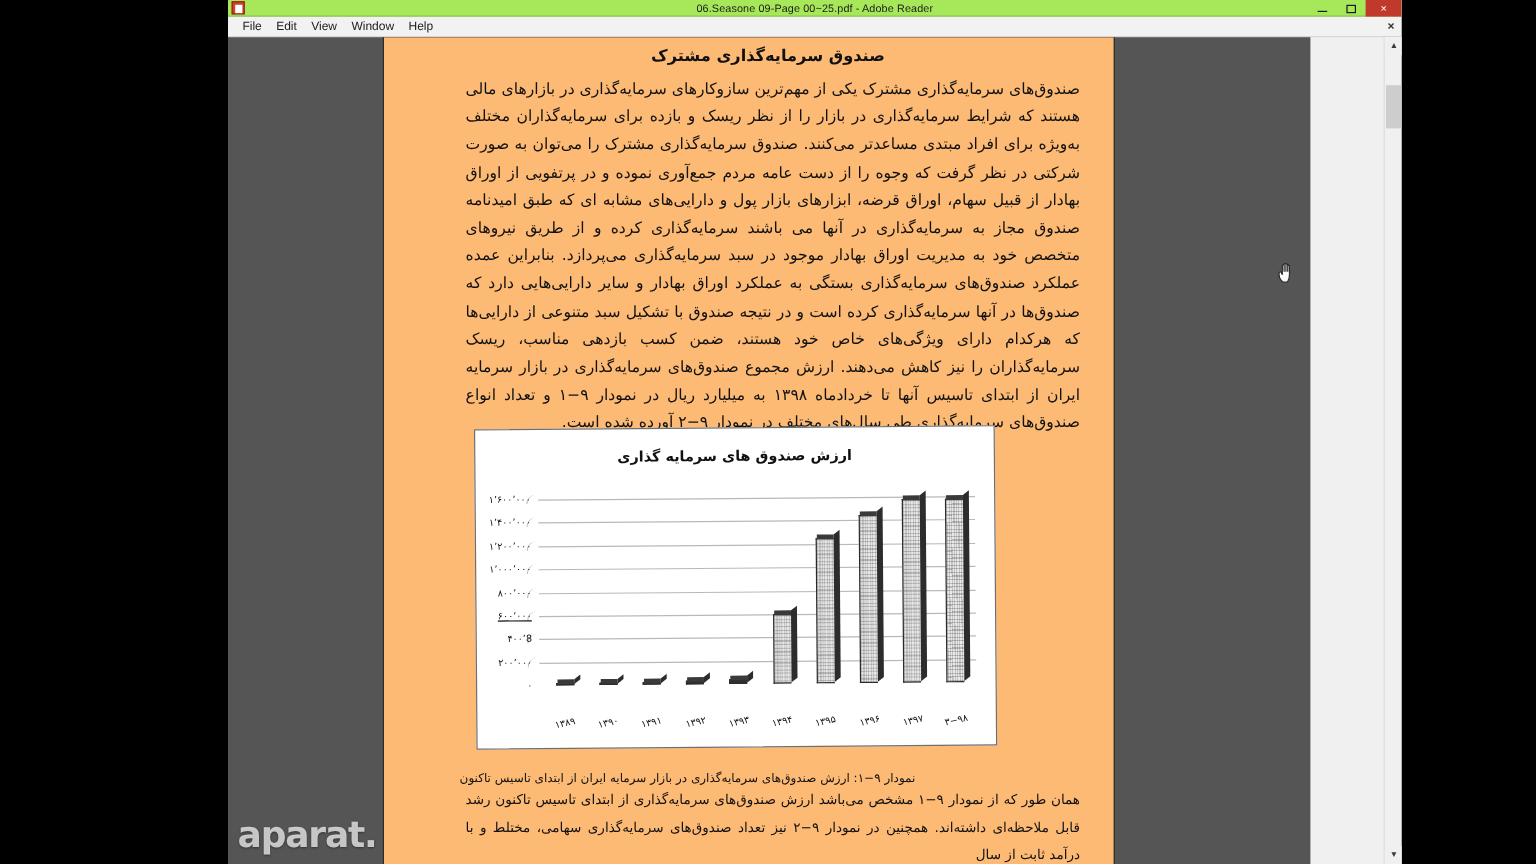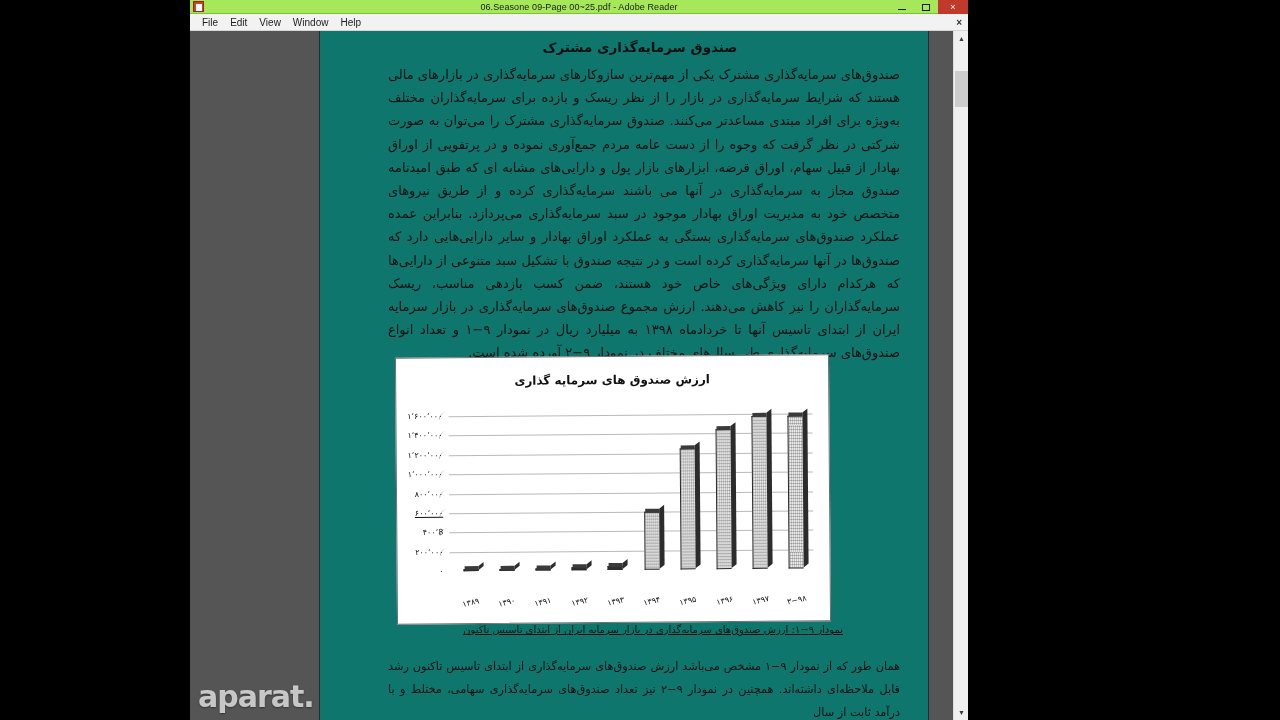--- a/index.html
+++ b/index.html
@@ -11,21 +11,21 @@
   }
   #screen { position: relative; width: 1280px; height: 720px; background: #000; }
 
   
   .blackband { position: absolute; background: #000; }
   .left-band  { left: 0;   top: 0; width: 190px; height: 720px; }
   .right-band { left: 1092px; top: 0; width: 188px; height: 720px; }
 
   
   #app-window {
-    position: absolute; left: 190px; top: 0; width: 778px; height: 720px;
+    position: absolute; left: 190px; top: 0; width: 978px; height: 720px;
     background: #f0f0f0; overflow: hidden;
   }
 
   
   #title-bar {
     position: relative; height: 14px; width: 100%;
     background: #a6e85a;
     border-bottom: 1px solid #7fbf3f;
     display: flex; align-items: center;
   }
@@ -72,21 +72,21 @@
     font-size: 10px; font-weight: bold; color: #333;
   }
 
   
   #doc-viewport {
     position: absolute; left: 0; top: 31px; width: 902px; height: 689px;
     background: #555555; overflow: hidden;
   }
   #page {
     position: absolute; left: 130px; top: 0; width: 608px; height: 689px;
-    background: #0f766e;
+    background: #fdba74;
     box-shadow: 0 0 0 1px #2b2b2b;
     overflow: hidden;
   }
   #page-inner { position: relative; width: 608px; height: 689px; padding: 0; }
 
   
   .rtl {
     direction: rtl; unicode-bidi: embed;
     font-family: "DejaVu Sans", sans-serif;
     color: #111;
@@ -180,23 +180,23 @@
     position: absolute; left: 60px; right: 20px; bottom: 16px;
     display: flex; justify-content: space-between;
   }
   .xtick {
     width: 26px; text-align: center;
     font-size: 8px; font-family: "DejaVu Sans", sans-serif;
     color: #111; transform: rotate(-12deg); white-space: nowrap;
     direction: ltr;
   }
   #fig-caption {
-    position: absolute; left: 0; right: 0; top: 268px;
-    text-align: right; font-size: 10px;
-    font-family: "DejaVu Sans", sans-serif; direction: rtl; color: #111; text-decoration: underline;
+    position: absolute; left: 0; right: 0; top: 288px;
+    text-align: left; font-size: 10px;
+    font-family: "DejaVu Sans", sans-serif; direction: rtl; color: #111;
   }
 
   
   #vscroll {
     position: absolute; right: 0; top: 31px; width: 15px; height: 689px;
     background: #f0f0f0; border-left: 1px solid #dcdcdc;
   }
   .scroll-arrow {
     width: 15px; height: 15px; display: flex;
     align-items: center; justify-content: center;

